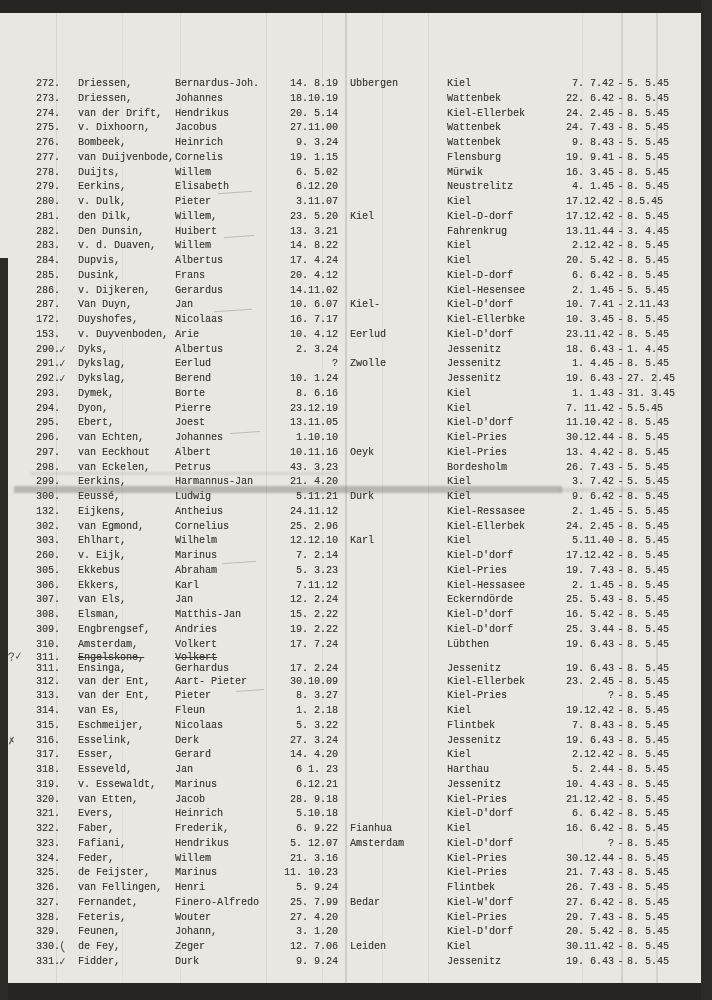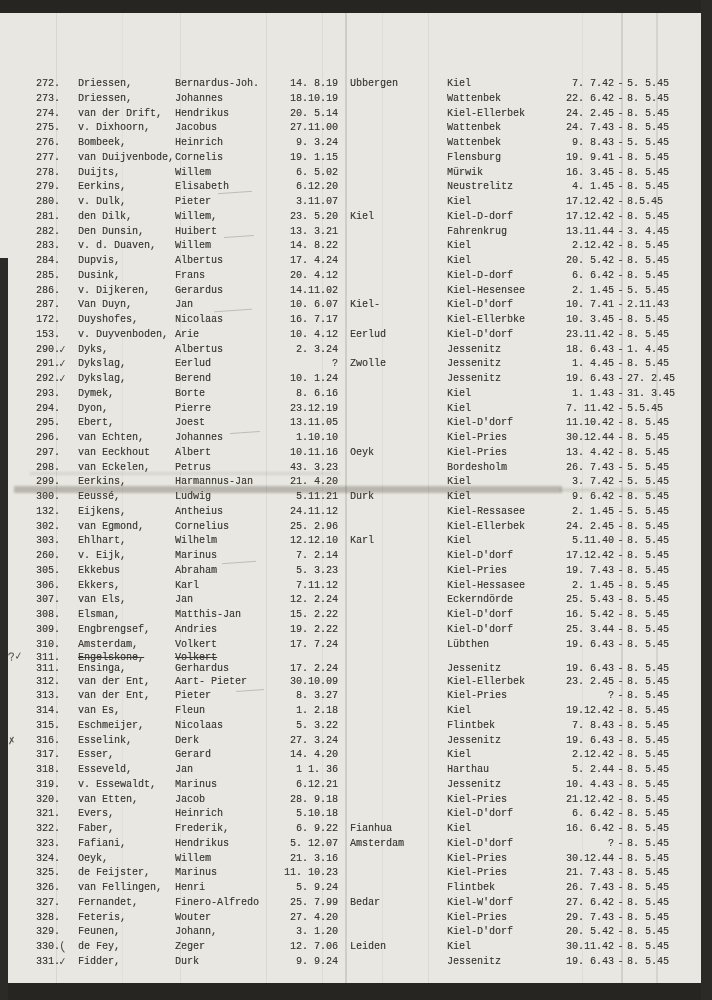--- a/index.html
+++ b/index.html
@@ -741,21 +741,21 @@
     <span class="c dash">-</span>
     <span class="c to">8. 5.45</span>
   </div>
 
   <div class="row">
     <span class="premark"></span>
     <span class="c no">318.</span>
     <span class="mark"></span>
     <span class="c surname">Esseveld,</span>
     <span class="c given">Jan</span>
-    <span class="c born">1 1. 36</span>
+    <span class="c born">6 1. 23</span>
     <span class="c birthplace"></span>
     <span class="c place">Harthau</span>
     <span class="c from">5. 2.44</span>
     <span class="c dash">-</span>
     <span class="c to">8. 5.45</span>
   </div>
 
   <div class="row">
     <span class="premark"></span>
     <span class="c no">319.</span>
@@ -823,21 +823,21 @@
     <span class="c place">Kiel-D'dorf</span>
     <span class="c from">?</span>
     <span class="c dash">-</span>
     <span class="c to">8. 5.45</span>
   </div>
 
   <div class="row">
     <span class="premark"></span>
     <span class="c no">324.</span>
     <span class="mark"></span>
-    <span class="c surname">Oeyk,</span>
+    <span class="c surname">Feder,</span>
     <span class="c given">Willem</span>
     <span class="c born">21. 3.16</span>
     <span class="c birthplace"></span>
     <span class="c place">Kiel-Pries</span>
     <span class="c from">30.12.44</span>
     <span class="c dash">-</span>
     <span class="c to">8. 5.45</span>
   </div>
 
   <div class="row">

